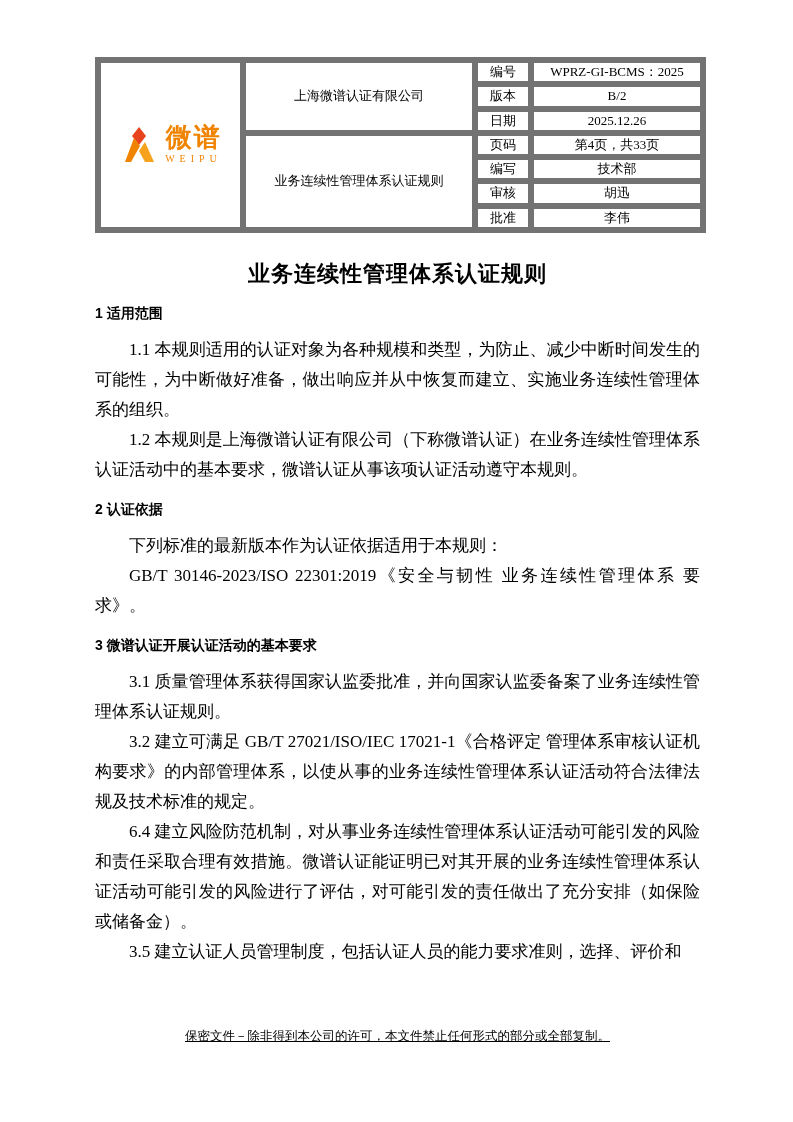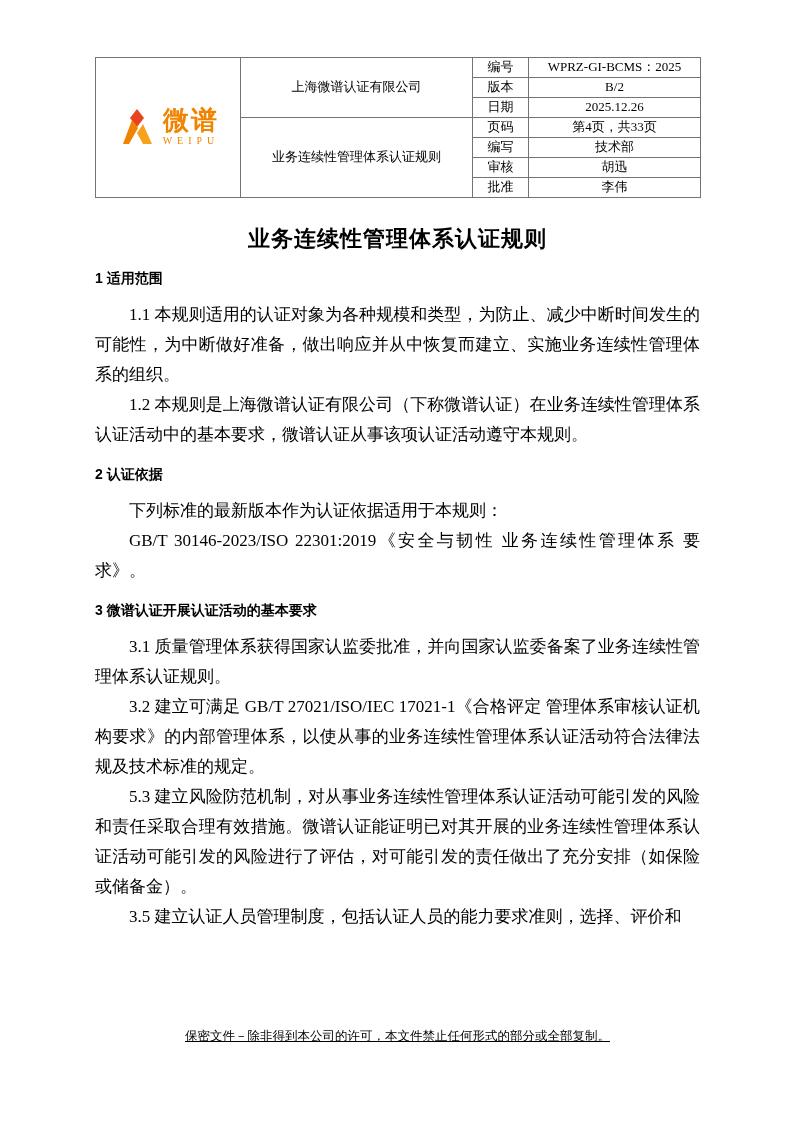--- a/index.html
+++ b/index.html
@@ -16,33 +16,33 @@
   }
   .content {
     position:absolute; left:95px; top:57px; width:605px;
   }
 
   
   table.header-table {
     border-collapse:collapse; width:605px; table-layout:fixed;
   }
   .header-table td {
-    border:1px solid #737373;
+    border:6px solid #737373;
     font-size:13px;
     text-align:center;
     vertical-align:middle;
     padding:1px 3px;
     height:20px;
     line-height:1.25;
   }
   .logo-cell { background:#fff; }
   .logo {
     display:flex; align-items:center; justify-content:center; gap:6px;
   }
-  .logo-text { text-align:center; }
+  .logo-text { text-align:right; }
   .logo-cn {
     font-family:"Liberation Sans","DejaVu Sans",sans-serif;
     font-weight:bold; font-size:26px; color:#f08300; line-height:1.05;
     letter-spacing:2px;
   }
   .logo-en {
     font-family:Liberation Serif, serif;
     font-size:10px; color:#f08300; letter-spacing:5px; margin-top:1px;
   }
   .company-cell { font-size:14px; }
@@ -154,20 +154,20 @@
     <section>
       <h2 class="sec-heading">2 认证依据</h2>
       <p class="para">下列标准的最新版本作为认证依据适用于本规则：</p>
       <p class="para">GB/T 30146-2023/ISO 22301:2019《安全与韧性  业务连续性管理体系  要求》。</p>
     </section>
 
     <section>
       <h2 class="sec-heading">3 微谱认证开展认证活动的基本要求</h2>
       <p class="para">3.1 质量管理体系获得国家认监委批准，并向国家认监委备案了业务连续性管理体系认证规则。</p>
       <p class="para">3.2 建立可满足 GB/T 27021/ISO/IEC 17021-1《合格评定  管理体系审核认证机构要求》的内部管理体系，以使从事的业务连续性管理体系认证活动符合法律法规及技术标准的规定。</p>
-      <p class="para">5.3 建立风险防范机制，对从事业务连续性管理体系认证活动可能引发的风险和责任采取合理有效措施。微谱认证能证明已对其开展的业务连续性管理体系认证活动可能引发的风险进行了评估，对可能引发的责任做出了充分安排（如保险或储备金）。</p>
+      <p class="para">6.4 建立风险防范机制，对从事业务连续性管理体系认证活动可能引发的风险和责任采取合理有效措施。微谱认证能证明已对其开展的业务连续性管理体系认证活动可能引发的风险进行了评估，对可能引发的责任做出了充分安排（如保险或储备金）。</p>
       <p class="para">3.5 建立认证人员管理制度，包括认证人员的能力要求准则，选择、评价和</p>
     </section>
 
   </div>
 
   <div class="footer-note">保密文件－除非得到本公司的许可，本文件禁止任何形式的部分或全部复制。</div>
 </div>
 
 </body></html>

